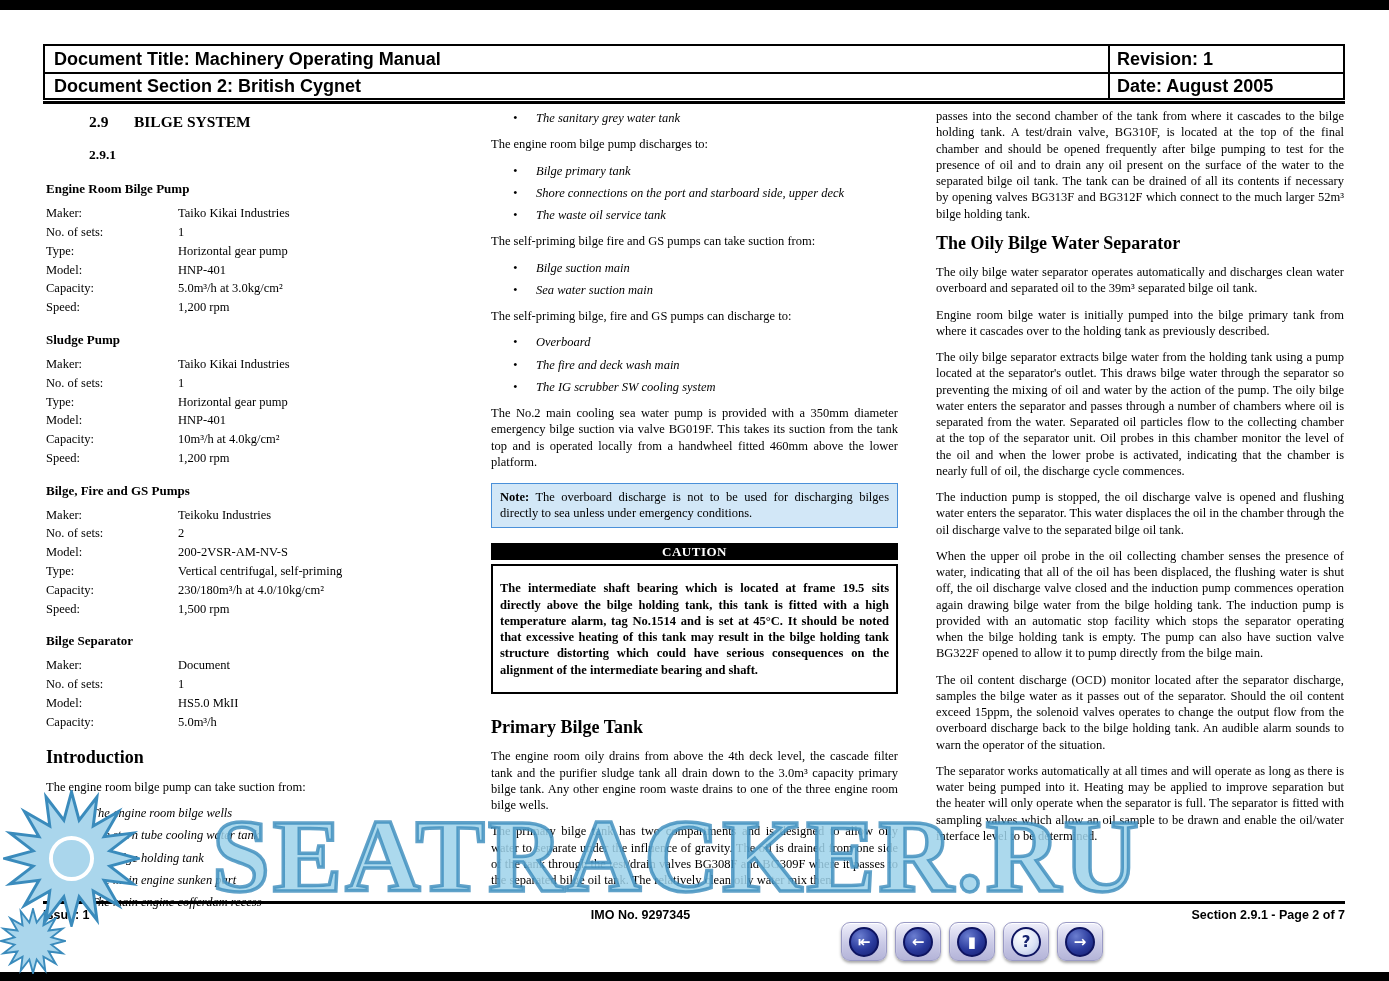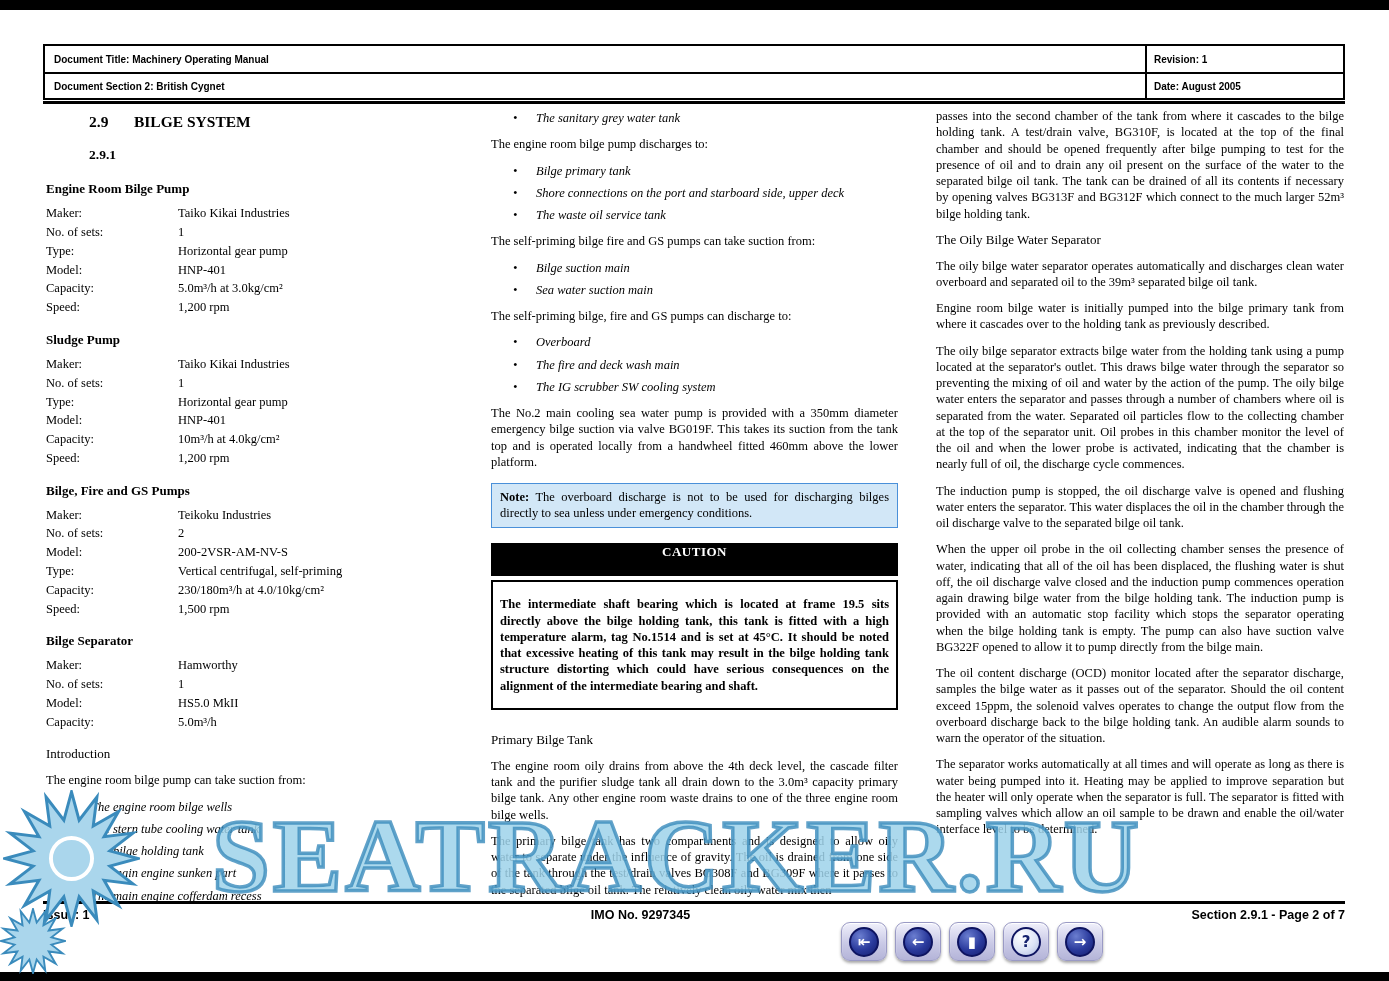--- a/index.html
+++ b/index.html
@@ -4,25 +4,25 @@
 <style>
   * { margin:0; padding:0; box-sizing:border-box; }
   html,body { width:1389px; height:981px; }
   body { background:#fff; font-family:"Liberation Serif", serif; color:#000; position:relative; overflow:hidden; }
 
   .bar { position:absolute; left:0; width:1389px; background:#000; }
   .bar-top { top:0; height:10px; }
   .bar-bottom { top:972px; height:9px; }
 
   .doc-header { position:absolute; left:43px; top:44px; width:1302px; border:2px solid #000;
-    font-family:"Liberation Sans", sans-serif; font-weight:bold; font-size:10px; background:#fff; }
+    font-family:"Liberation Sans", sans-serif; font-weight:bold; font-size:18px; background:#fff; }
   .hrow { display:flex; height:26px; }
   .hrow + .hrow { border-top:2px solid #000; }
   .hcell-l { flex:1; display:flex; align-items:center; padding-left:9px; }
-  .hcell-r { width:198px; border-left:2px solid #000; display:flex; align-items:center; padding-left:7px; }
+  .hcell-r { width:235px; border-left:2px solid #000; display:flex; align-items:center; padding-left:7px; }
 
   .head-rule { position:absolute; left:43px; top:101px; width:1302px; height:3px; background:#000; }
   .foot-rule { position:absolute; left:43px; top:901px; width:1302px; height:3px; background:#000; }
   .footer { position:absolute; left:43px; top:908px; width:1302px; display:flex; justify-content:space-between;
     font-family:"Liberation Sans", sans-serif; font-weight:bold; font-size:12.5px; }
 
   .col { position:absolute; font-size:12.5px; line-height:1.3; }
   .col p { text-align:justify; margin-bottom:10px; }
   .col1 { left:46px; top:112px; width:397px; }
   .col2 { left:491px; top:110px; width:407px; }
@@ -31,34 +31,34 @@
   .h1 { display:flex; font-weight:bold; font-size:15.5px; margin-bottom:14px; }
   .h2 { display:flex; font-weight:bold; font-size:13.5px; margin-bottom:17px; line-height:1.35; }
   .hnum { width:45px; flex:none;margin-left:43px; }
   .htxt { flex:1; }
 
   .spec { margin-bottom:15px; }
   .spec-title { font-weight:bold; font-size:13px; margin-bottom:6px; }
   .spec-row { display:flex; line-height:18.8px; }
   .spec-label { width:132px; flex:none; }
 
-  .sub-title { font-weight:normal; font-size:13px; margin-bottom:9px; }
+  .sub-title { font-weight:bold; font-size:18px; margin-bottom:9px; }
   .intro-title { margin-top:8px; }
   .intro-lead { margin-bottom:9px; }
 
   .bullets { margin-bottom:10px;font-style:italic; }
   .bullet { position:relative; padding-left:45px; margin-bottom:6px; }
   .bullet::before { content:"\2022"; position:absolute; left:22px; }
 
   .note-box { background:#d2e7f7; border:1px solid #4a90d9; padding:5px 8px; text-align:justify; margin:13px 0 15px; }
   .note-box .b { font-weight:bold; }
 
   .caution { margin-bottom:22px; }
   .caution-title { background:#000; color:#fff; text-align:center; font-weight:bold; font-size:13px;
-    padding:1px 0 16px; letter-spacing:0.5px; margin-bottom:4px; }
+    padding:1px 0 0; letter-spacing:0.5px; margin-bottom:4px; }
   .caution-body { border:2px solid #000; padding:14px 7px; font-weight:bold; text-align:justify; }
 
   .wm-text { position:absolute; left:212px; top:796px; z-index:5; white-space:nowrap; pointer-events:none;
     font-family:"Liberation Serif", serif; font-weight:bold; font-size:104px; letter-spacing:3px;
     color:rgba(158,210,234,0.85); -webkit-text-stroke:3.5px rgba(58,139,188,0.8); }
   .wm-logo { position:absolute; left:3px; top:790px; z-index:5; pointer-events:none; }
   .wm-logo-small { position:absolute; left:0px; top:908px; z-index:5; pointer-events:none; }
 
   .navbar { position:absolute; left:841px; top:922px; display:flex; gap:8px; z-index:6; }
   .nav-btn { width:46px; height:39px; border-radius:9px; border:1px solid #9a9ac5;
@@ -180,21 +180,21 @@
       <div class="spec-row">
           <span class="spec-label">Speed:</span>
           <span>1,500 rpm</span>
         </div>
     </div>
 
     <div class="spec">
       <div class="spec-title">Bilge Separator</div>
       <div class="spec-row">
           <span class="spec-label">Maker:</span>
-          <span>Hamworthy</span>
+          <span>Document</span>
         </div>
       <div class="spec-row">
           <span class="spec-label">No. of sets:</span>
           <span>1</span>
         </div>
       <div class="spec-row">
           <span class="spec-label">Model:</span>
           <span>HS5.0 MkII</span>
         </div>
       <div class="spec-row">

